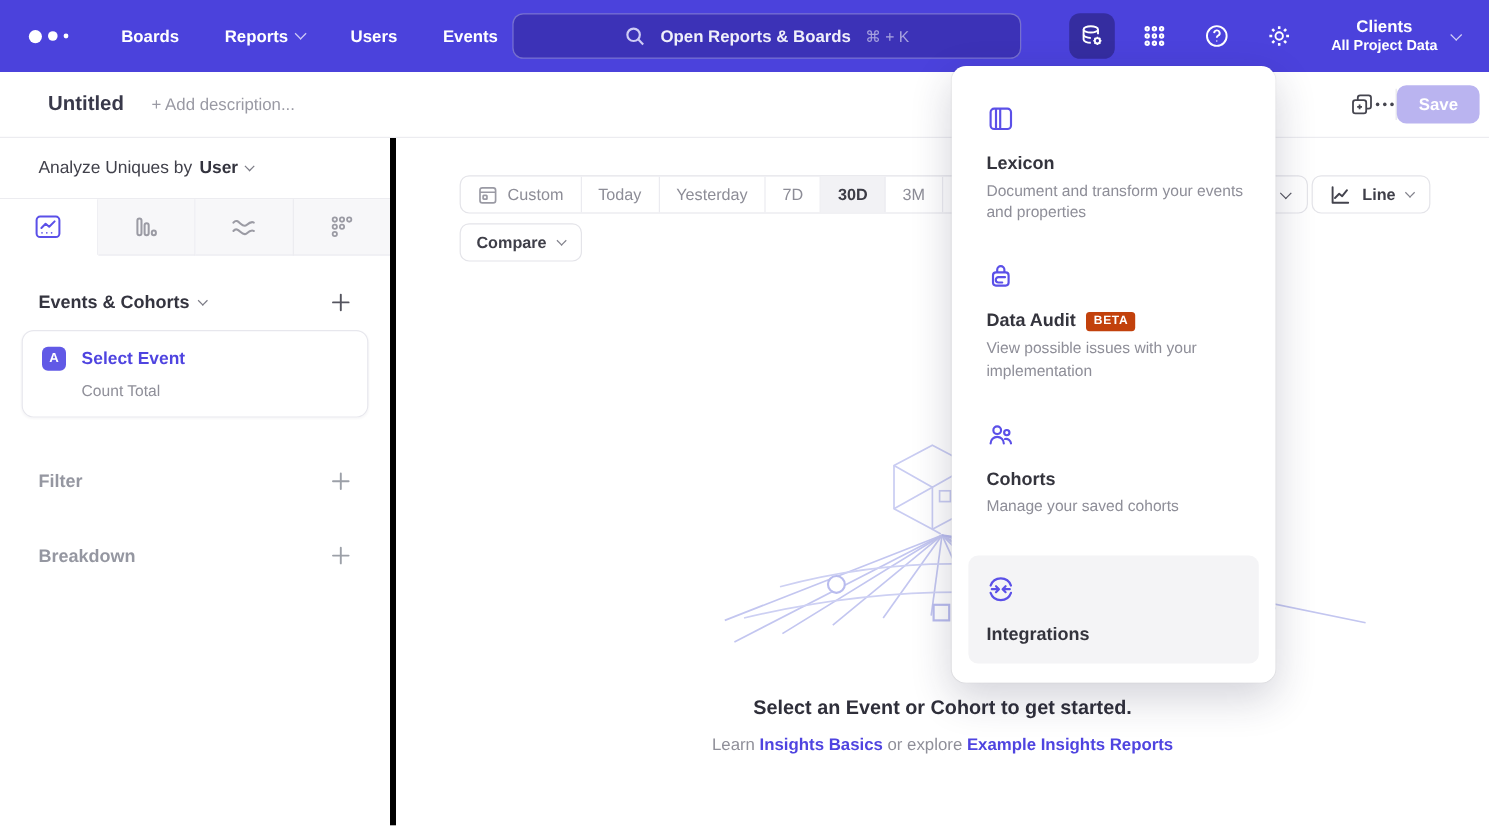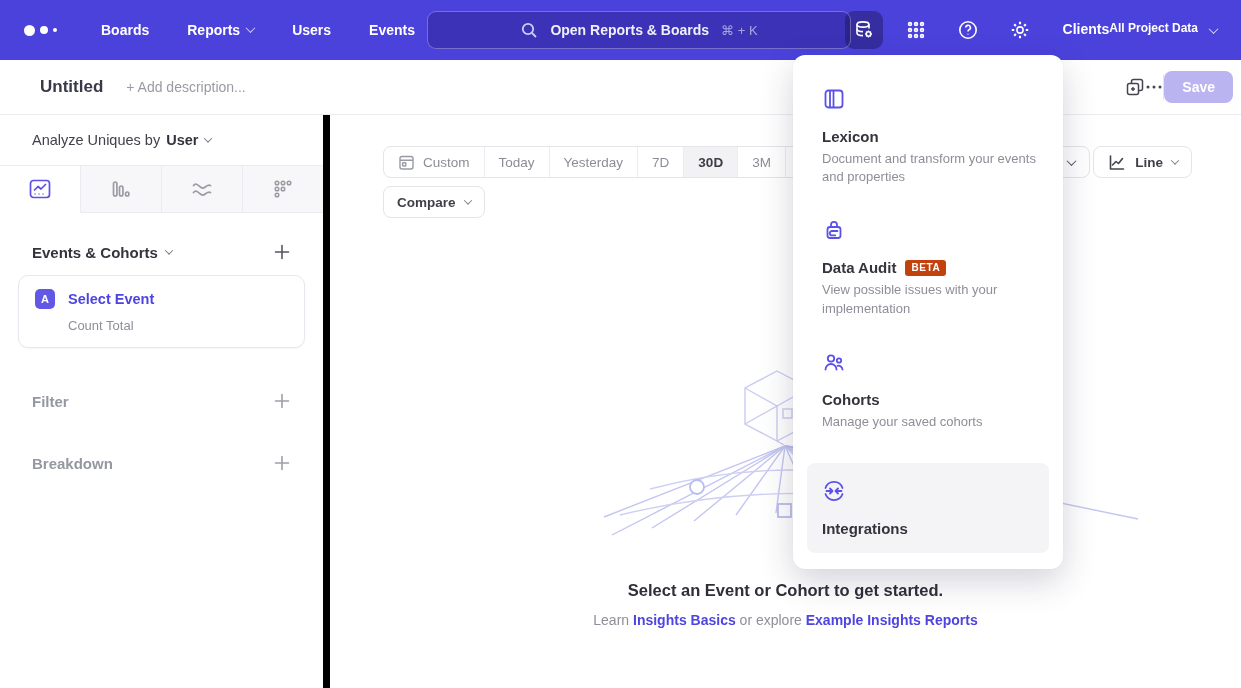--- a/index.html
+++ b/index.html
@@ -25,39 +25,39 @@
                background:rgba(20,10,90,0.28); border:1px solid rgba(255,255,255,0.30);
                border-radius:9px; display:flex; align-items:center; justify-content:center;
                gap:12px; cursor:text; }
   .searchbar .ph { font-size:14px; font-weight:700; color:rgba(255,255,255,0.92); }
   .searchbar .sc { font-size:13px; color:rgba(255,255,255,0.55); }
   .nav-right { margin-left:auto; display:flex; align-items:center; gap:14px; }
   .icon-btn { width:38px; height:38px; border-radius:9px; display:flex; align-items:center;
               justify-content:center; cursor:pointer; color:#fff; }
   .icon-btn.active { background:#352da0; }
   .clients { display:flex; align-items:center; gap:12px; margin-left:10px; cursor:pointer; }
-  .clients .cl-text { display:flex; flex-direction:row; line-height:1.25; }
+  .clients .cl-text { display:flex; flex-direction:column; line-height:1.25;align-items:center; }
   .clients .cl-title { font-size:14px; font-weight:700; }
   .clients .cl-sub { font-size:12px; font-weight:700; }
   .clients .chev { color:#d4d1f7; }
 
   
   .rep-header { height:55px; display:flex; align-items:center; padding-left:40px;
                 border-bottom:1px solid #ececf0; background:#fff; }
   .rep-title { font-size:17px; font-weight:700; color:#39394a; }
   .rep-desc { font-size:14px; color:#9a9aa4; margin-left:23px; cursor:text; }
   .rep-right { margin-left:auto; display:flex; align-items:center; padding-right:8px; }
   .ghost-icon { color:#45454f; cursor:pointer; display:flex; align-items:center; }
   .vdiv { width:1px; height:26px; background:#e6e6ea; }
   .save-btn { background:#bab4f0; color:#fff; font-size:14px; font-weight:700; border:none;
               border-radius:8px; padding:8px 18px; cursor:pointer; }
 
   
   .layout { display:flex; height:573px; }
-  .sidebar { width:330px; border-right:7px solid #000000; background:#fff; flex-shrink:0; }
+  .sidebar { width:330px; border-right:5px solid #000000; background:#fff; flex-shrink:0; }
   .main { flex:1; position:relative; background:#fff; }
 
   
   .analyze { height:50px; display:flex; align-items:center; padding:0 32px; font-size:14.5px;
              color:#41414b; gap:6px; }
   .analyze b { color:#33333e; font-weight:700; display:flex; align-items:center; gap:7px; cursor:pointer; }
   .analyze .chev { color:#7b7b85; width:6px; height:6px; }
   .side-tabs { display:flex; height:48px; border-top:1px solid #ececf0; }
   .side-tab { flex:1; display:flex; align-items:center; justify-content:center; background:#f7f7f9;
               border-bottom:1px solid #ececf0; border-right:1px solid #ececf0; cursor:pointer;

